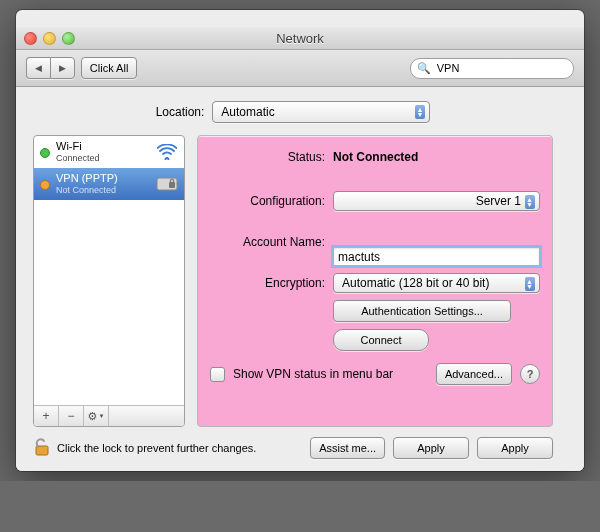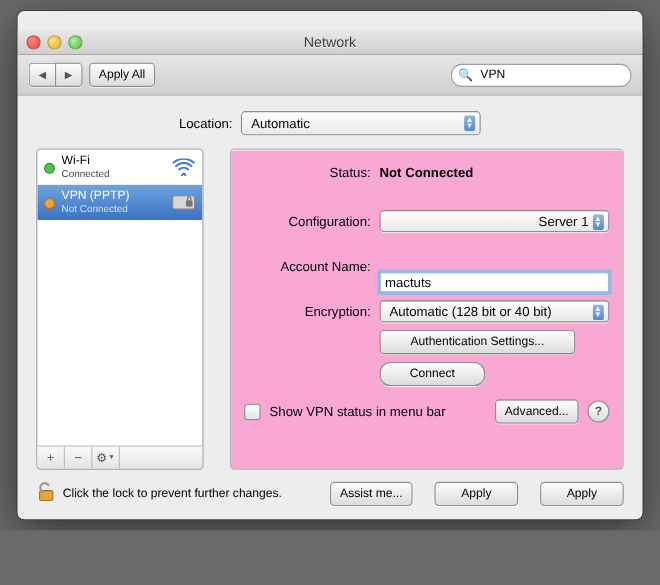--- a/index.html
+++ b/index.html
@@ -12,26 +12,26 @@
 .tl.green{background:radial-gradient(circle at 35% 35%,#aef2a0,#58b53c);}
 .title{position:absolute;left:0;right:0;text-align:center;font-size:13px;color:#3a3a3a;text-shadow:0 1px 0 #fff;pointer-events:none;}
 .toolbar{height:36px;background:linear-gradient(#e6e6e6,#cfcfcf);border-bottom:1px solid #9f9f9f;display:flex;align-items:center;padding:0 10px;gap:6px;}
 .seg{display:flex;}
 .btn{height:20px;background:linear-gradient(#fdfdfd,#dcdcdc);border:1px solid #8f8f8f;border-radius:4px;font-size:11px;display:flex;align-items:center;justify-content:center;padding:0 8px;box-shadow:0 1px 0 rgba(255,255,255,0.6);cursor:default;}
 .seg .btn{border-radius:0;}
 .seg .btn:first-child{border-radius:4px 0 0 4px;border-right:none;}
 .seg .btn:last-child{border-radius:0 4px 4px 0;}
 .search{margin-left:auto;width:150px;height:19px;background:#fff;border:1px solid #9f9f9f;border-radius:10px;display:flex;align-items:center;padding:0 6px;gap:4px;}
 .search input{border:none;outline:none;flex:1;font-size:11px;background:transparent;}
-.content{padding:14px 17px 12px 17px;background:#ededed;}
+.content{padding:14px 31px 12px 17px;background:#ededed;}
 .locrow{display:flex;align-items:center;justify-content:center;gap:8px;margin-bottom:12px;font-size:12px;}
 .popup{height:20px;background:linear-gradient(#fff,#e8e8e8);border:1px solid #8f8f8f;border-radius:4px;display:flex;align-items:center;padding:0 18px 0 8px;position:relative;font-size:12px;min-width:150px;box-shadow:0 1px 0 rgba(255,255,255,0.6);}
 .popup::after{content:"";position:absolute;right:4px;top:3px;width:10px;height:14px;background:linear-gradient(#8fb5e6,#5a87c9);border-radius:2px;}
 .popup .arr{position:absolute;right:6px;top:5px;font-size:7px;line-height:5px;color:#fff;z-index:1;}
-.main{display:flex;gap:24px;}
+.main{display:flex;gap:12px;}
 .sidebar{width:150px;background:#fff;border:1px solid #9f9f9f;border-radius:4px;height:290px;overflow:hidden;position:relative;}
 .sbitem{display:flex;align-items:center;padding:4px 6px;gap:6px;}
 .sbitem.sel{background:linear-gradient(#6ea3e0,#3c72c1);color:#fff;}
 .sbtext{flex:1;line-height:12px;}
 .sbtext .nm{font-size:11px;}
 .sbtext .st{font-size:9px;opacity:0.75;}
 .dot{width:8px;height:8px;border-radius:50%;margin-top:1px;}
 .dot.green{background:#4fc24f;border:0.5px solid #2d8a2d;}
 .dot.orange{background:#f2a53c;border:0.5px solid #b97316;}
 .sicon{width:22px;height:18px;display:flex;align-items:center;justify-content:center;}
@@ -40,21 +40,21 @@
 .panel{flex:1;background:#f9a8d4;border:1px solid #b8b8b8;border-radius:4px;padding:14px 12px 10px 12px;box-shadow:inset 0 1px 0 rgba(255,255,255,0.7);}
 .prow{display:flex;align-items:center;margin-bottom:7px;gap:8px;}
 .prow .lbl{width:115px;text-align:right;font-size:12px;}
 .prow .val{flex:1;}
 .textinput{width:100%;height:19px;box-sizing:border-box;border:1px solid #9f9f9f;background:#fff;padding:0 4px;font-size:12px;font-family:inherit;box-shadow:inset 0 1px 2px rgba(0,0,0,0.12);}
 .textinput.focus{outline:3px solid #91b9e8;outline-offset:-1px;margin-top:29px;}
 .statusv{font-weight:bold;font-size:12px;}
 .gap{height:20px;}
 .panelbot{display:flex;align-items:center;margin-top:12px;gap:8px;}
 .chk{width:13px;height:13px;border:1px solid #8f8f8f;border-radius:3px;background:linear-gradient(#fff,#e2e2e2);}
-.footer{display:flex;align-items:center;padding:10px 0 0 0;gap:20px;}
+.footer{display:flex;padding:10px 0 0 0;gap:8px;}
 .lockrow{display:flex;align-items:center;gap:6px;font-size:11px;flex:1;}
 .arrow{font-size:9px;color:#555;}
 .helpbtn{width:18px;height:18px;border-radius:50%;border:1px solid #8f8f8f;background:linear-gradient(#fff,#dcdcdc);display:flex;align-items:center;justify-content:center;font-size:11px;font-weight:bold;color:#555;}
 </style>
 </head>
 <body>
 
 <div class="window">
 
   <div class="titlebar">
@@ -68,21 +68,21 @@
 
   <div class="toolbar">
     <div class="seg">
       <div class="btn">
           <span class="arrow">◀</span>
         </div>
       <div class="btn">
           <span class="arrow">▶</span>
         </div>
     </div>
-    <div class="btn">Apply All</div>
+    <div class="btn">Click All</div>
     <div class="search">
       <span style="color:#888;font-size:11px;">🔍</span>
       <input type="text" value="VPN" style="">
 
     </div>
   </div>
 
   <div class="content">
     <div class="locrow">
       <span>Location:</span>

